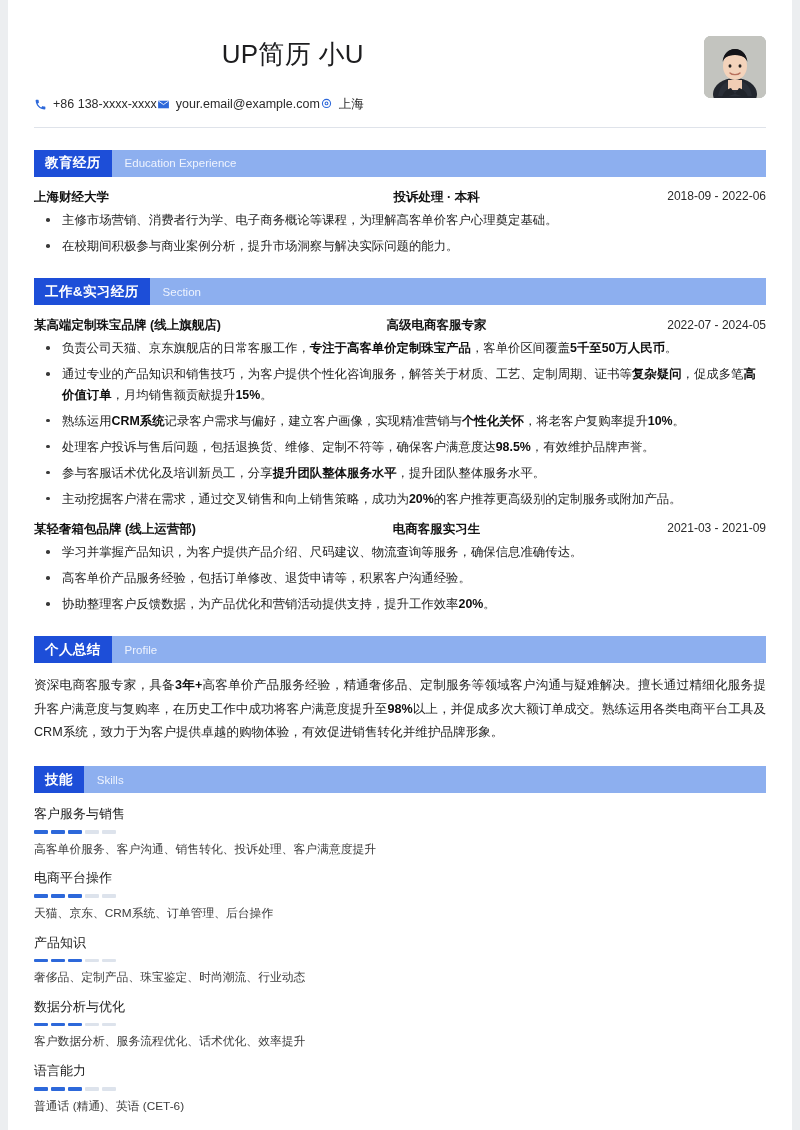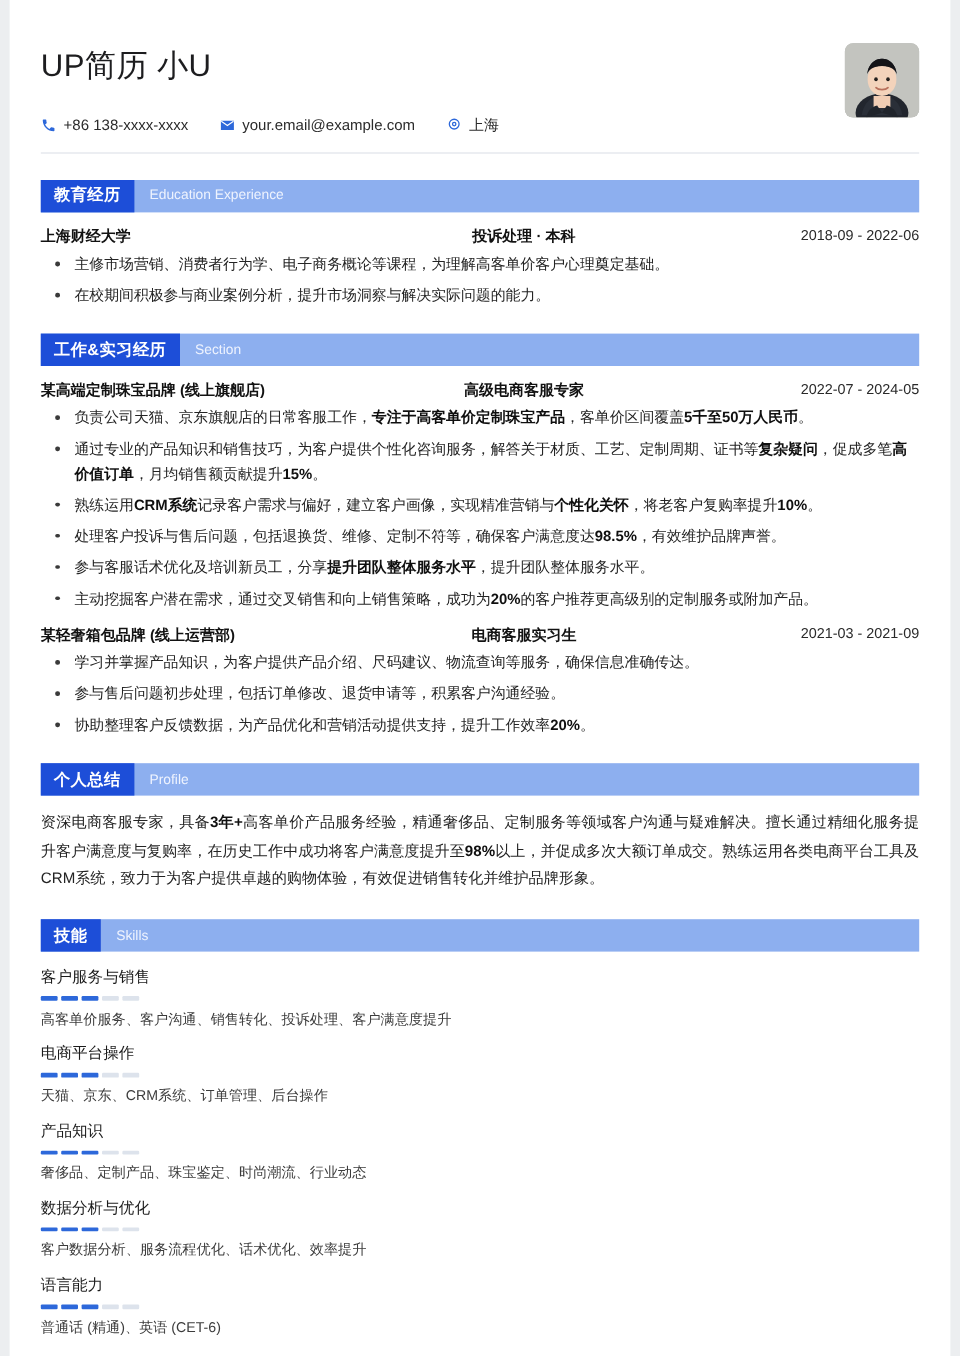--- a/index.html
+++ b/index.html
@@ -13,27 +13,27 @@
   }
   .page {
     position:absolute; left:8px; top:0;
     width:784px; min-height:1130px;
     background:#ffffff;
     padding:34px 26px 10px 26px;
   }
 
   
   .header { display:flex; align-items:flex-start; justify-content:space-between; }
-  .hdr-left { padding-top:6px; }
+  .hdr-left { padding-top:6px;text-align:right; }
   .name {
     font-size:26px; font-weight:400; letter-spacing:.3px;
     color:#1d1d1f; line-height:1.15; margin:0 0 26px 0;
     white-space:nowrap;
   }
-  .contacts { display:flex; align-items:center; gap:26px; }
+  .contacts { display:flex; align-items:center; }
   .contact { display:flex; align-items:center; gap:6px; font-size:12.5px; color:#2b2b2b; }
   .contact svg { display:block; }
   .avatar {
     width:62px; height:62px; border-radius:7px; overflow:hidden;
     flex:none; margin-top:2px; background:#b9bcb7;
   }
   .avatar svg { display:block; width:62px; height:62px; }
   .hr { height:1px; background:#dfe3ea; margin:14px 0 0 0; }
 
   
@@ -44,21 +44,21 @@
     display:flex; align-items:center; padding:0 11px; white-space:nowrap;
     letter-spacing:.4px;
   }
   .sec-en {
     display:flex; align-items:center; padding:0 13px;
     color:#eef3fe; font-size:11.5px; font-weight:400; white-space:nowrap;
   }
 
   
   .entry { margin-top:11px; }
-  .entry-head { display:flex; align-items:flex-start; font-size:12.5px; font-weight:700; color:#121212; }
+  .entry-head { display:flex; align-items:center; font-size:12.5px; font-weight:700; color:#121212; }
   .eh-org   { width:38%; line-height:1.45; padding-right:8px; }
   .eh-role  { width:34%; line-height:1.45; text-align:center; }
   .eh-date  { width:28%; line-height:1.45; text-align:right; font-weight:400; font-size:12px; color:#2a2a2a; }
 
   ul.bullets { list-style:none; margin:4px 0 0 0; padding:0; }
   ul.bullets li {
     position:relative; padding-left:28px; margin:0 0 6px 0;
     font-size:12.4px; line-height:1.62; color:#242424;
   }
   ul.bullets li:before {
@@ -184,21 +184,21 @@
           </ul>
         </div>
         <div class="entry">
           <div class="entry-head">
             <div class="eh-org">某轻奢箱包品牌 (线上运营部)</div>
             <div class="eh-role">电商客服实习生</div>
             <div class="eh-date">2021-03 - 2021-09</div>
           </div>
           <ul class="bullets">
             <li><span>学习并掌握产品知识，为客户提供产品介绍、尺码建议、物流查询等服务，确保信息准确传达。</span></li>
-            <li><span>参与售后问题初步处理，包括订单修改、退货申请等，积累客户沟通经验。</span></li>
+            <li><span>高客单价产品服务经验，包括订单修改、退货申请等，积累客户沟通经验。</span></li>
             <li><span>协助整理客户反馈数据，为产品优化和营销活动提供支持，提升工作效率</span><b>20%</b><span>。</span></li>
           </ul>
         </div>
       </div>
       <div class="section">
         <div class="sec-bar">
           <div class="sec-tab">个人总结</div>
           <div class="sec-en">Profile</div>
         </div>
         <div class="profile-text"><span>资深电商客服专家，具备</span><b>3年+</b><span>高客单价产品服务经验，精通奢侈品、定制服务等领域客户沟通与疑难解决。擅长通过精细化服务提升客户满意度与复购率，在历史工作中成功将客户满意度提升至</span><b>98%</b><span>以上，并促成多次大额订单成交。熟练运用各类电商平台工具及CRM系统，致力于为客户提供卓越的购物体验，有效促进销售转化并维护品牌形象。</span></div>

